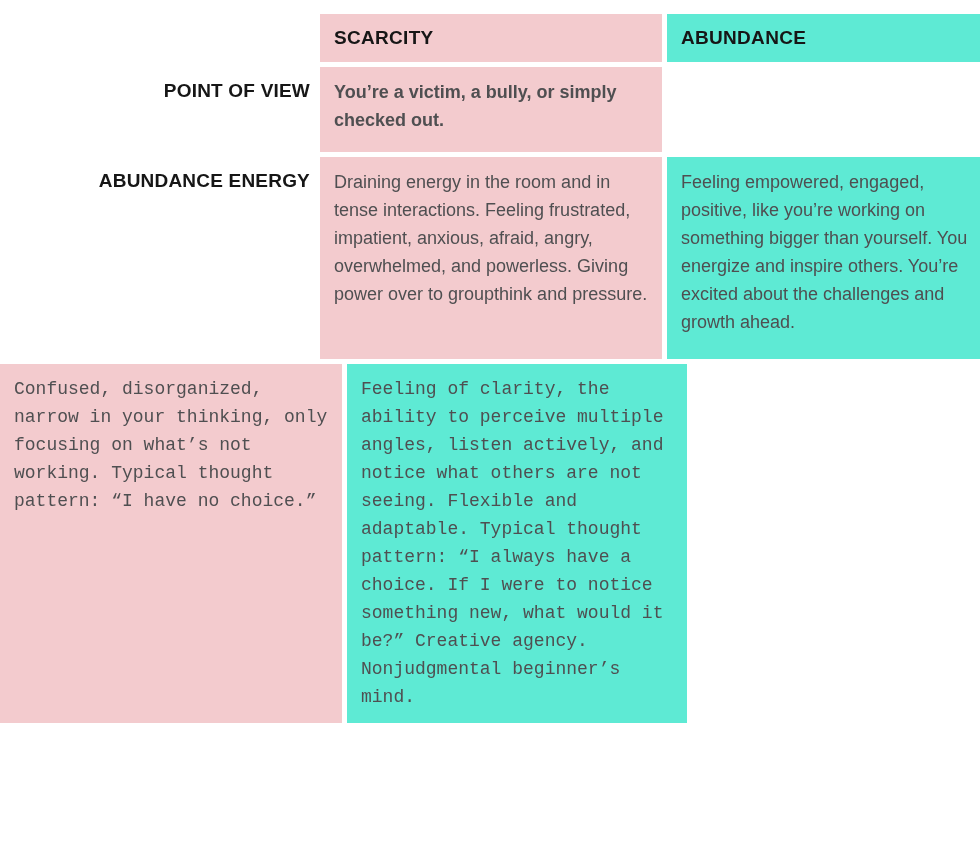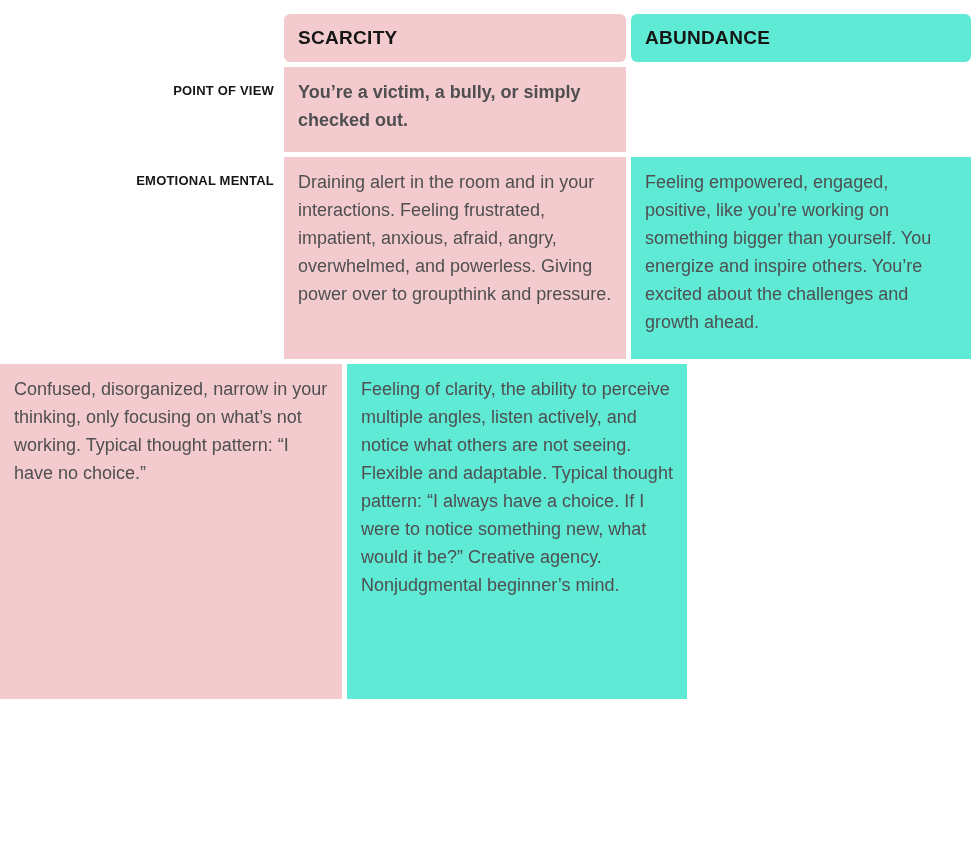--- a/index.html
+++ b/index.html
@@ -18,26 +18,26 @@
   .tbl {
     position: absolute;
     top: 14px;
     left: 0;
   }
   .row {
     display: flex;
     margin-bottom: 5px;
   }
   .label-cell {
-    width: 284px;
+    width: 320px;
     box-sizing: border-box;
     padding: 12px 10px 0 0;
     text-align: right;
     font-weight: bold;
-    font-size: 13px;
+    font-size: 19px;
     line-height: 24px;
     color: #161616;
     letter-spacing: 0.2px;
     white-space: nowrap;
   }
   .cell {
     box-sizing: border-box;
     padding: 11px 14px 12px 14px;
     font-size: 18px;
     line-height: 28px;
@@ -46,47 +46,47 @@
   .cell.pink  { width: 342px; margin-right: 5px; background: #f3cbce; }
   .cell.green { width: 340px; background: #5eead4; }
   .head {
     display: flex;
     align-items: center;
     font-weight: bold;
     font-size: 19px;
     color: #161616;
     letter-spacing: 0.3px;
   }
-  .hdr-row  .cell { min-height: 48px; padding-top: 0; padding-bottom: 0; border-radius: 6px; }
+  .hdr-row  .cell { min-height: 48px; padding-top: 0; padding-bottom: 0; }
   .row-pov  .cell { min-height: 85px; font-weight: bold; }
   .row-phys .cell { min-height: 139px; }
   .row-emo  .cell { min-height: 202px; }
-  .row-ment .cell { min-height: 335px; }
+  .row-ment .cell { min-height: 335px; font-family: Liberation Mono, monospace; }
 </style>
 </head>
 <body>
 
 <div class="page">
   <div class="tbl">
 
     <div class="row hdr-row">
       <div class="label-cell"></div>
       <div class="cell pink head">SCARCITY</div>
       <div class="cell green head">ABUNDANCE</div>
     </div>
 
     <div class="row row-pov">
       <div class="label-cell">POINT OF VIEW</div>
       <div class="cell pink">You’re a victim, a bully, or simply checked out.</div>
     </div>
 
 
     <div class="row row-emo">
-      <div class="label-cell">EMOTIONAL MENTAL</div>
-      <div class="cell pink">Draining alert in the room and in your interactions. Feeling frustrated, impatient, anxious, afraid, angry, overwhelmed, and powerless. Giving power over to groupthink and pressure.</div>
+      <div class="label-cell">ABUNDANCE ENERGY</div>
+      <div class="cell pink">Draining energy in the room and in tense interactions. Feeling frustrated, impatient, anxious, afraid, angry, overwhelmed, and powerless. Giving power over to groupthink and pressure.</div>
       <div class="cell green">Feeling empowered, engaged, positive, like you’re working on something bigger than yourself. You energize and inspire others. You’re excited about the challenges and growth ahead.</div>
     </div>
 
     <div class="row row-ment">
       <div class="cell pink">Confused, disorganized, narrow in your thinking, only focusing on what’s not working. Typical thought pattern: “I have no choice.”</div>
       <div class="cell green">Feeling of clarity, the ability to perceive multiple angles, listen actively, and notice what others are not seeing. Flexible and adaptable. Typical thought pattern: “I always have a choice. If I were to notice something new, what would it be?” Creative agency. Nonjudgmental beginner’s mind.</div>
     </div>
 
   </div>
 </div>

